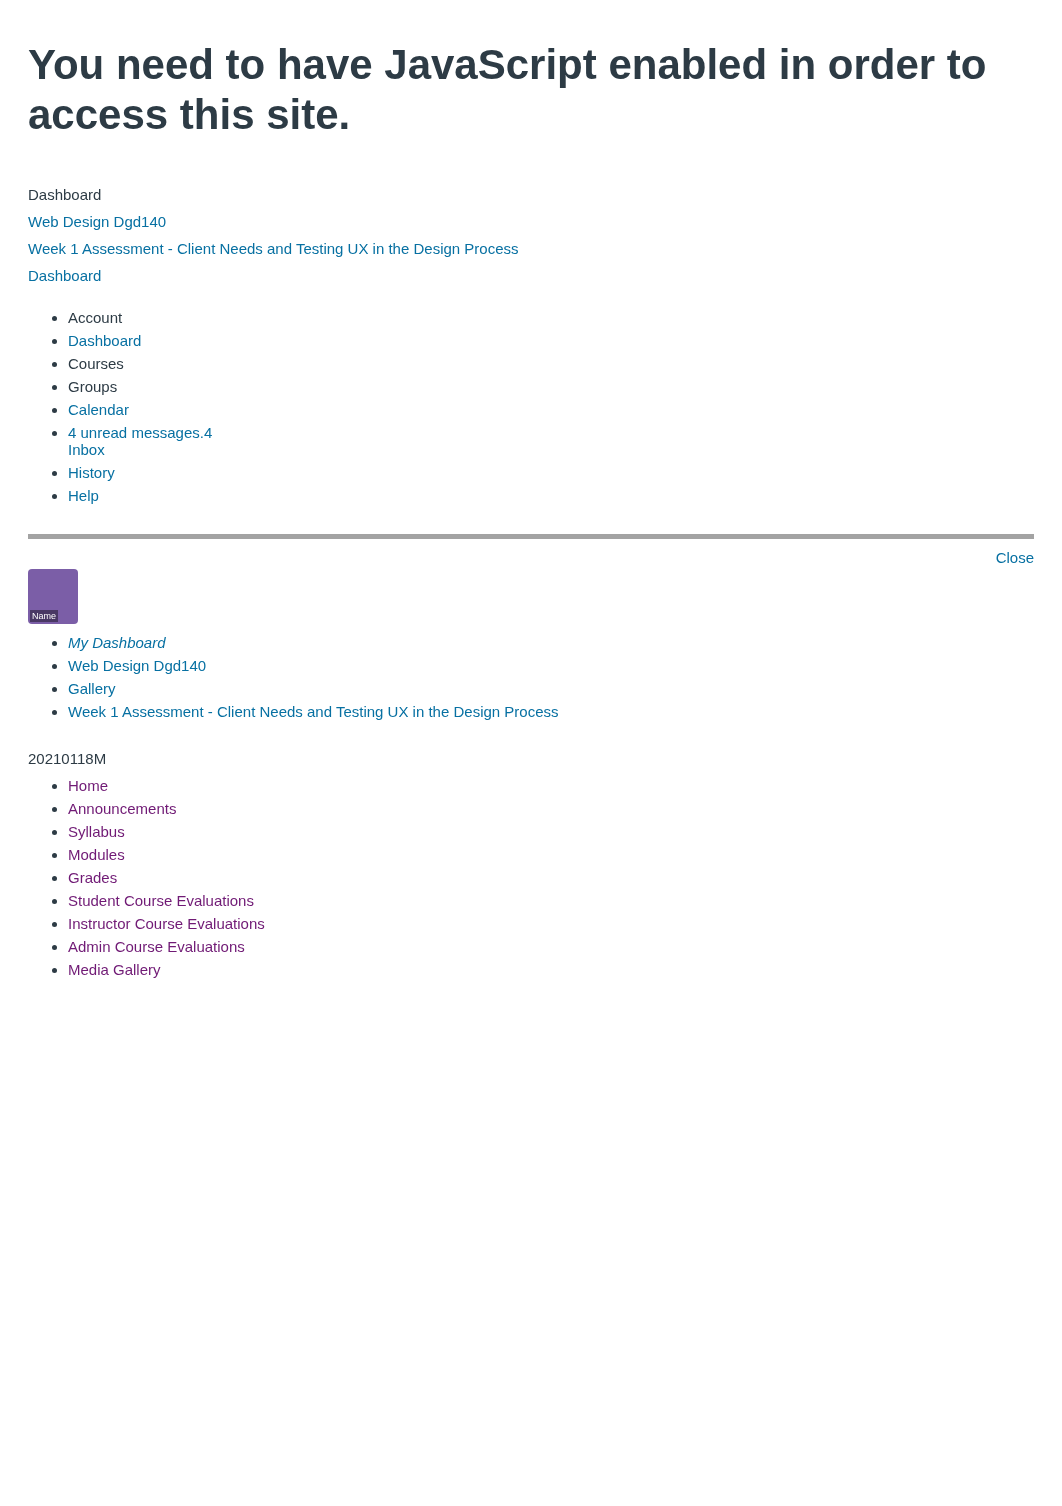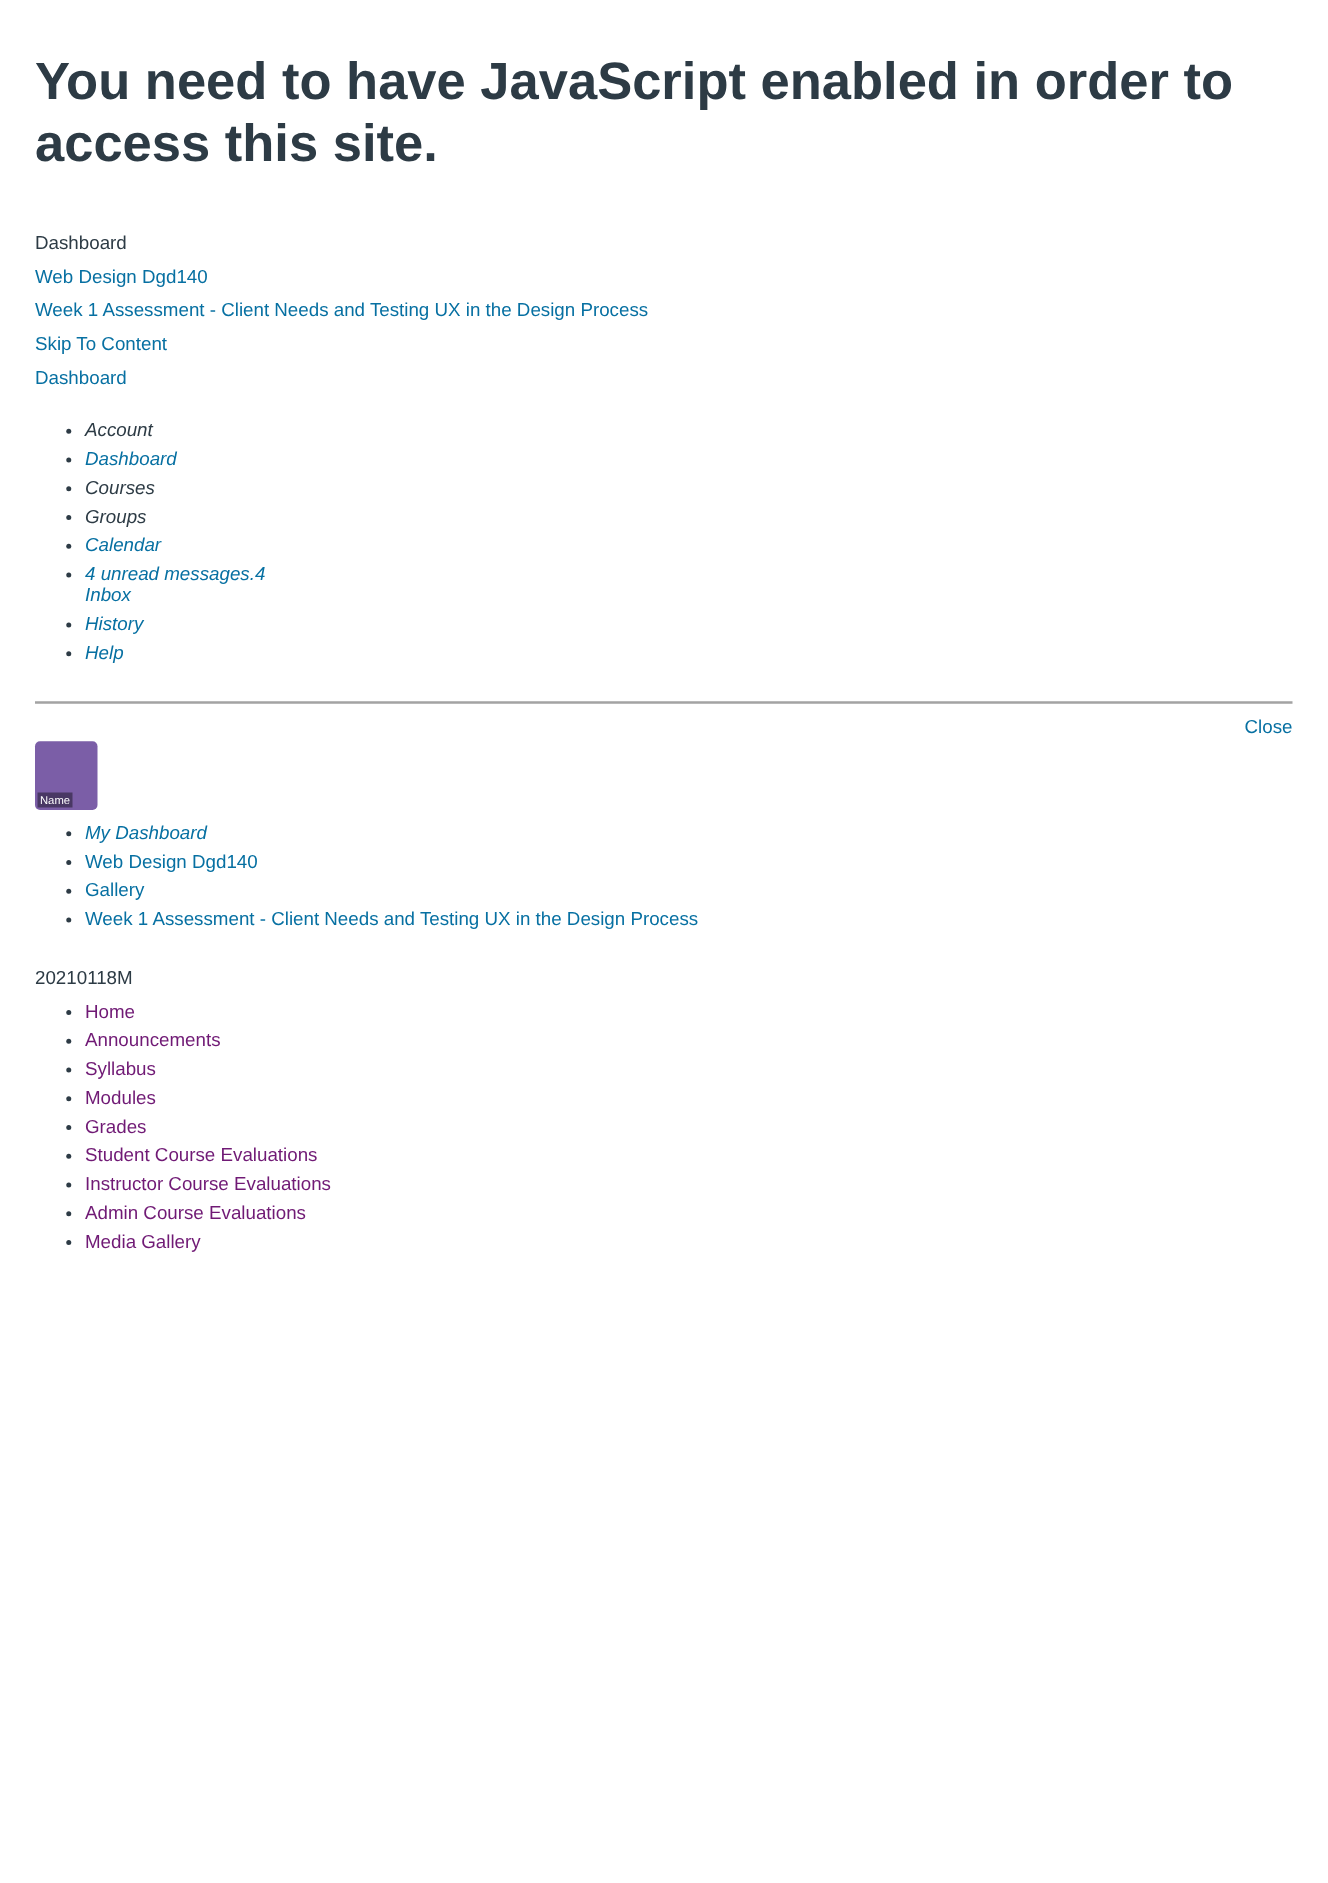--- a/index.html
+++ b/index.html
@@ -41,37 +41,36 @@
     }
     .breadcrumb-section .plain-text {
       color: #2d3b45;
     }
     .nav-section {
       margin: 20px 0 30px 0;
     }
     .nav-section ul {
       list-style: disc;
       padding-left: 40px;
-      font-style: italic;
     }
     .nav-section ul li {
       margin: 6px 0;
       font-size: 15px;
       color: #2d3b45;
     }
     .nav-section ul li a {
       color: #0770a2;
       text-decoration: none;
     }
     .nav-section ul li.no-bullet {
       list-style: none;
       margin-left: -20px;
     }
     .panel-section {
-      border-top: 2px solid #a3a3a3;
+      border-top: 5px solid #a3a3a3;
       padding-top: 30px;
       margin-top: 10px;
       position: relative;
     }
     .close-btn {
       position: absolute;
       top: 10px;
       right: 0;
       color: #0770a2;
       font-size: 15px;
@@ -134,21 +133,20 @@
 <div class="main-content">
 
   <div class="js-warning">
     <h1>You need to have JavaScript enabled in order to access this site.</h1>
   </div>
 
   <div class="breadcrumb-section">
     <span class="plain-text">Dashboard</span>
     <a href="#">Web Design Dgd140</a>
     <a href="#">Week 1 Assessment - Client Needs and Testing UX in the Design Process</a>
-    <a href="#">Skip To Content</a>
     <a href="#">Dashboard</a>
   </div>
 
   <div class="nav-section">
     <ul>
       <li class="no-bullet"></li>
       <li>
         <span>Account</span>
       </li>
       <li>

